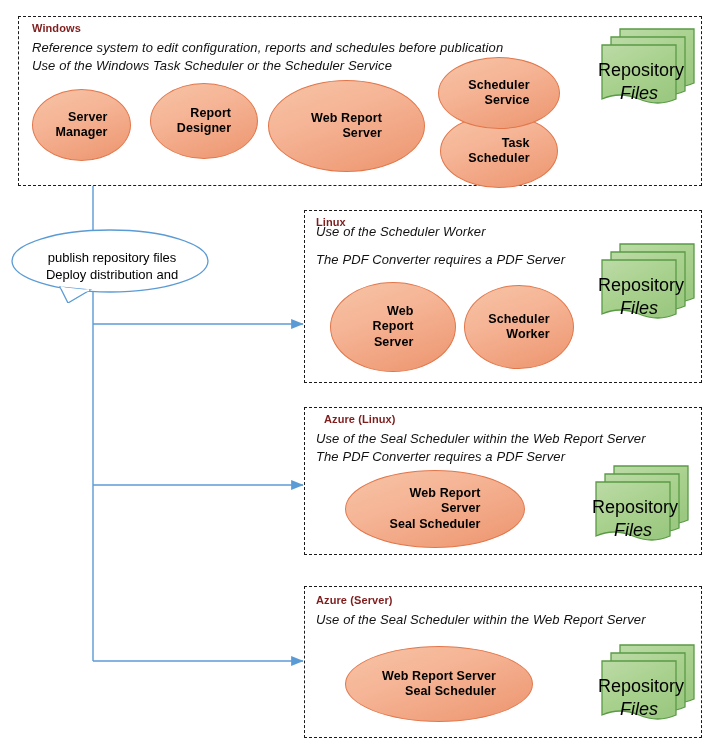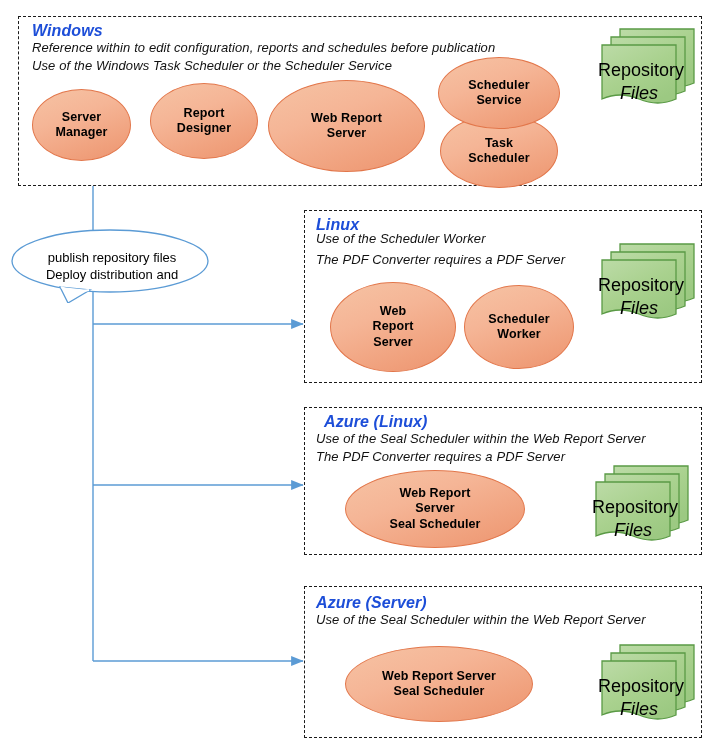--- a/index.html
+++ b/index.html
@@ -8,24 +8,23 @@
 
   
   .panel{
     position:absolute;
     border:1.4px dashed #1a1a1a;
     box-sizing:border-box;
     background:transparent;
   }
   .panel-title{
     position:absolute;
-    font-style:italic;
     font-weight:bold;
-    font-size:16px;
-    color:#1d4ed8;
+    font-size:11px;
+    color:#7f1d1d;
     white-space:nowrap;
     letter-spacing:.1px;
   }
   .panel-sub{
     position:absolute;
     font-style:italic;
     font-size:13px;
     color:#111;
     white-space:nowrap;
     letter-spacing:.1px;
@@ -42,20 +41,21 @@
     justify-content:center;
     text-align:center;
     box-sizing:border-box;
   }
   .ellipse span{
     font-weight:bold;
     font-size:12.5px;
     color:#000;
     line-height:1.22;
     letter-spacing:.1px;
+    text-align:right;
   }
 
   
   .repo{position:absolute;width:100px;height:86px;}
   .repo svg{display:block;}
   .repo .lbl{
     position:absolute;
     left:0; right:18px;
     top:34px;
     text-align:center;
@@ -97,21 +97,21 @@
 
     <path d="M93,324 L303,324" stroke="#5b9bd5" stroke-width="1.4" fill="none" marker-end="url(#arrowhead)"></path>
 
     <path d="M93,485 L303,485" stroke="#5b9bd5" stroke-width="1.4" fill="none" marker-end="url(#arrowhead)"></path>
 
     <path d="M93,661 L303,661" stroke="#5b9bd5" stroke-width="1.4" fill="none" marker-end="url(#arrowhead)"></path>
   </svg>
 
   <div class="panel" style="left:18px;top:16px;width:684px;height:170px;"></div>
   <div class="panel-title" style="left:32px;top:22px;">Windows</div>
-  <div class="panel-sub" style="left:32px;top:40px;">Reference within to edit configuration, reports and schedules before publication</div>
+  <div class="panel-sub" style="left:32px;top:40px;">Reference system to edit configuration, reports and schedules before publication</div>
   <div class="panel-sub" style="left:32px;top:58px;">Use of the Windows Task Scheduler or the Scheduler Service</div>
 
   <div class="ellipse" style="left:32px;top:89px;width:99px;height:72px;">
     <span>Server<br>Manager</span>
   </div>
   <div class="ellipse" style="left:150px;top:83px;width:108px;height:76px;">
     <span>Report<br>Designer</span>
   </div>
   <div class="ellipse" style="left:268px;top:80px;width:157px;height:92px;">
     <span>Web Report<br>Server</span>
@@ -149,21 +149,21 @@
       <path d="M53,59 Q66,66 81,62" fill="#ffffff" stroke="#ffffff" stroke-width="2"></path>
     </svg>
     <div class="txt">
       <div>publish repository files</div>
       <div>Deploy distribution and</div>
     </div>
   </div>
 
   <div class="panel" style="left:304px;top:210px;width:398px;height:173px;"></div>
   <div class="panel-title" style="left:316px;top:216px;">Linux</div>
-  <div class="panel-sub" style="left:316px;top:231px;">Use of the Scheduler Worker</div>
+  <div class="panel-sub" style="left:316px;top:224px;">Use of the Scheduler Worker</div>
   <div class="panel-sub" style="left:316px;top:252px;">The PDF Converter requires a PDF Server</div>
 
   <div class="ellipse" style="left:330px;top:282px;width:126px;height:90px;">
     <span>Web<br>Report<br>Server</span>
   </div>
   <div class="ellipse" style="left:464px;top:285px;width:110px;height:84px;">
     <span>Scheduler<br>Worker</span>
   </div>
 
   <div class="repo" style="left:598px;top:240px;">

